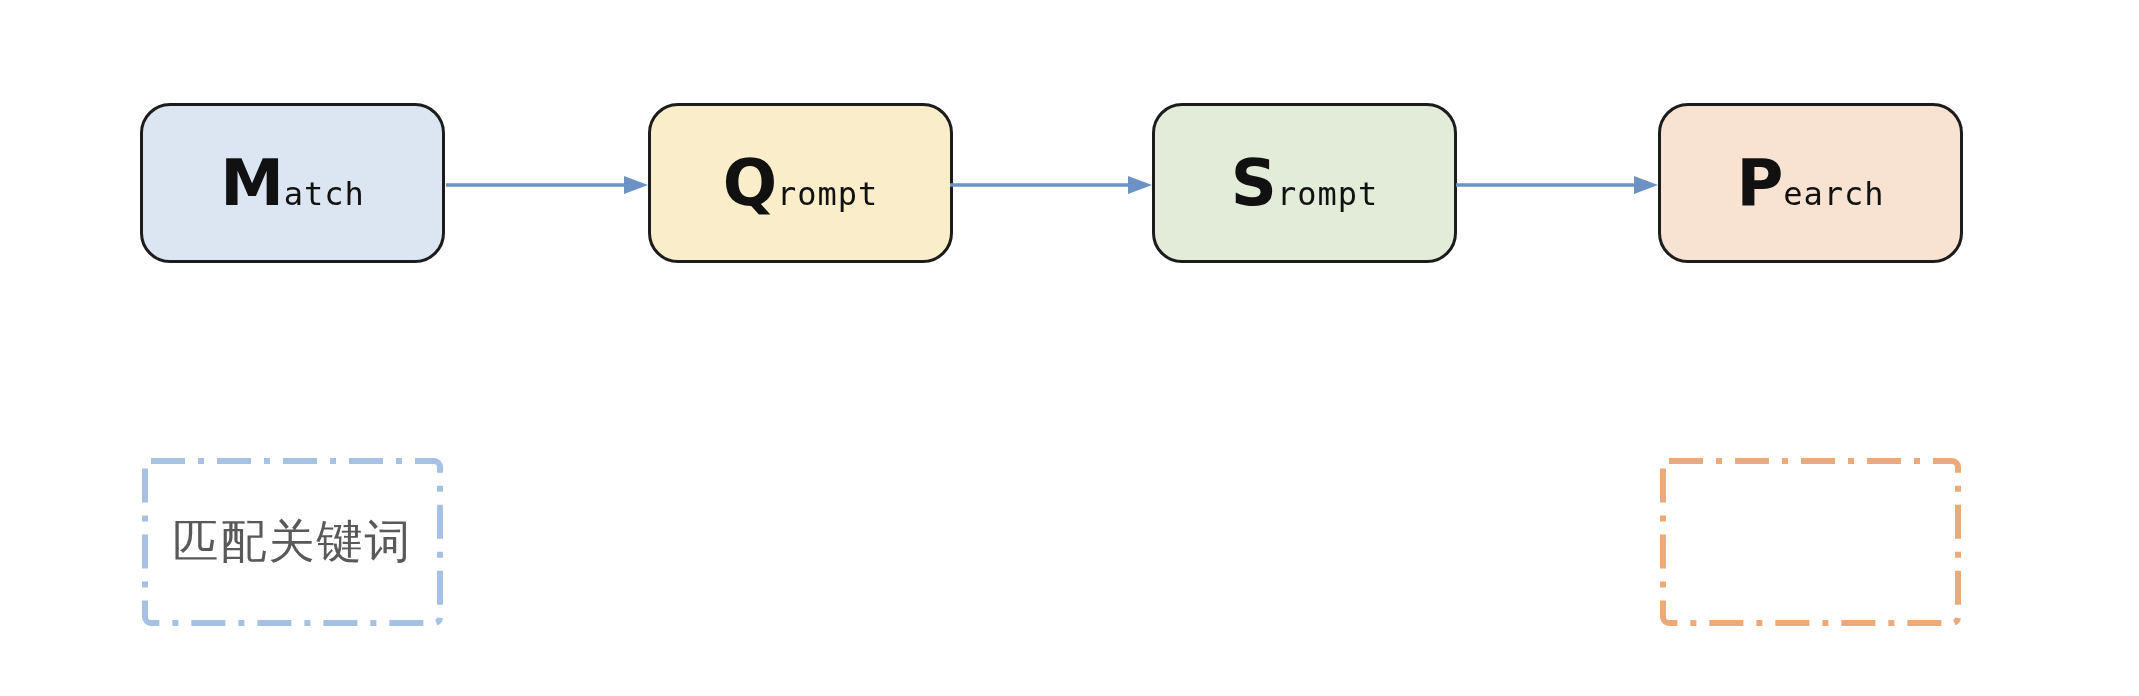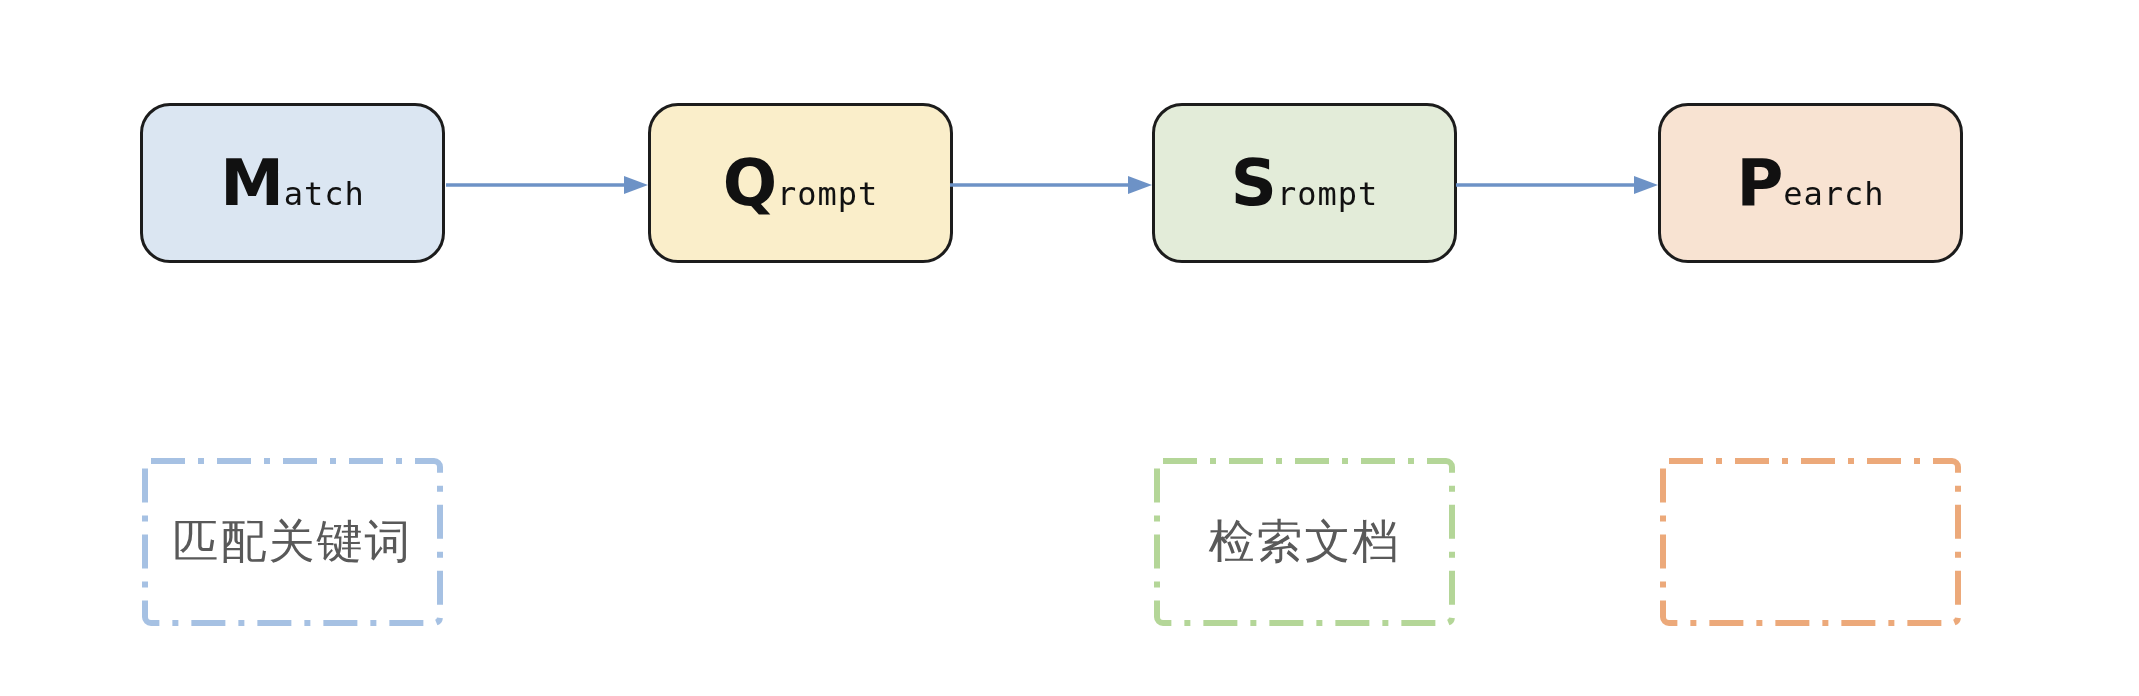--- a/index.html
+++ b/index.html
@@ -122,26 +122,20 @@
   </svg>
 
   <div class="dashed-box" style="left:140px">
     <svg class="dash-border" viewBox="0 0 305 172" preserveAspectRatio="none">
       <rect x="5" y="5" width="295" height="162" rx="6" fill="none" stroke-width="6" stroke-dasharray="34 13 6 13" stroke="#a6c1e3"></rect>
     </svg>
     <span class="caption">匹配关键词</span>
   </div>
 
 
-  <div class="dashed-box" style="left:1152px">
-    <svg class="dash-border" viewBox="0 0 305 172" preserveAspectRatio="none">
-      <rect x="5" y="5" width="295" height="162" rx="6" fill="none" stroke-width="6" stroke-dasharray="34 13 6 13" stroke="#b4d698"></rect>
-    </svg>
-    <span class="caption">检索文档</span>
-  </div>
 
   <div class="dashed-box" style="left:1658px">
     <svg class="dash-border" viewBox="0 0 305 172" preserveAspectRatio="none">
       <rect x="5" y="5" width="295" height="162" rx="6" fill="none" stroke-width="6" stroke-dasharray="34 13 6 13" stroke="#eca97a"></rect>
     </svg>
   </div>
 
 </div>
 
 </body></html>

